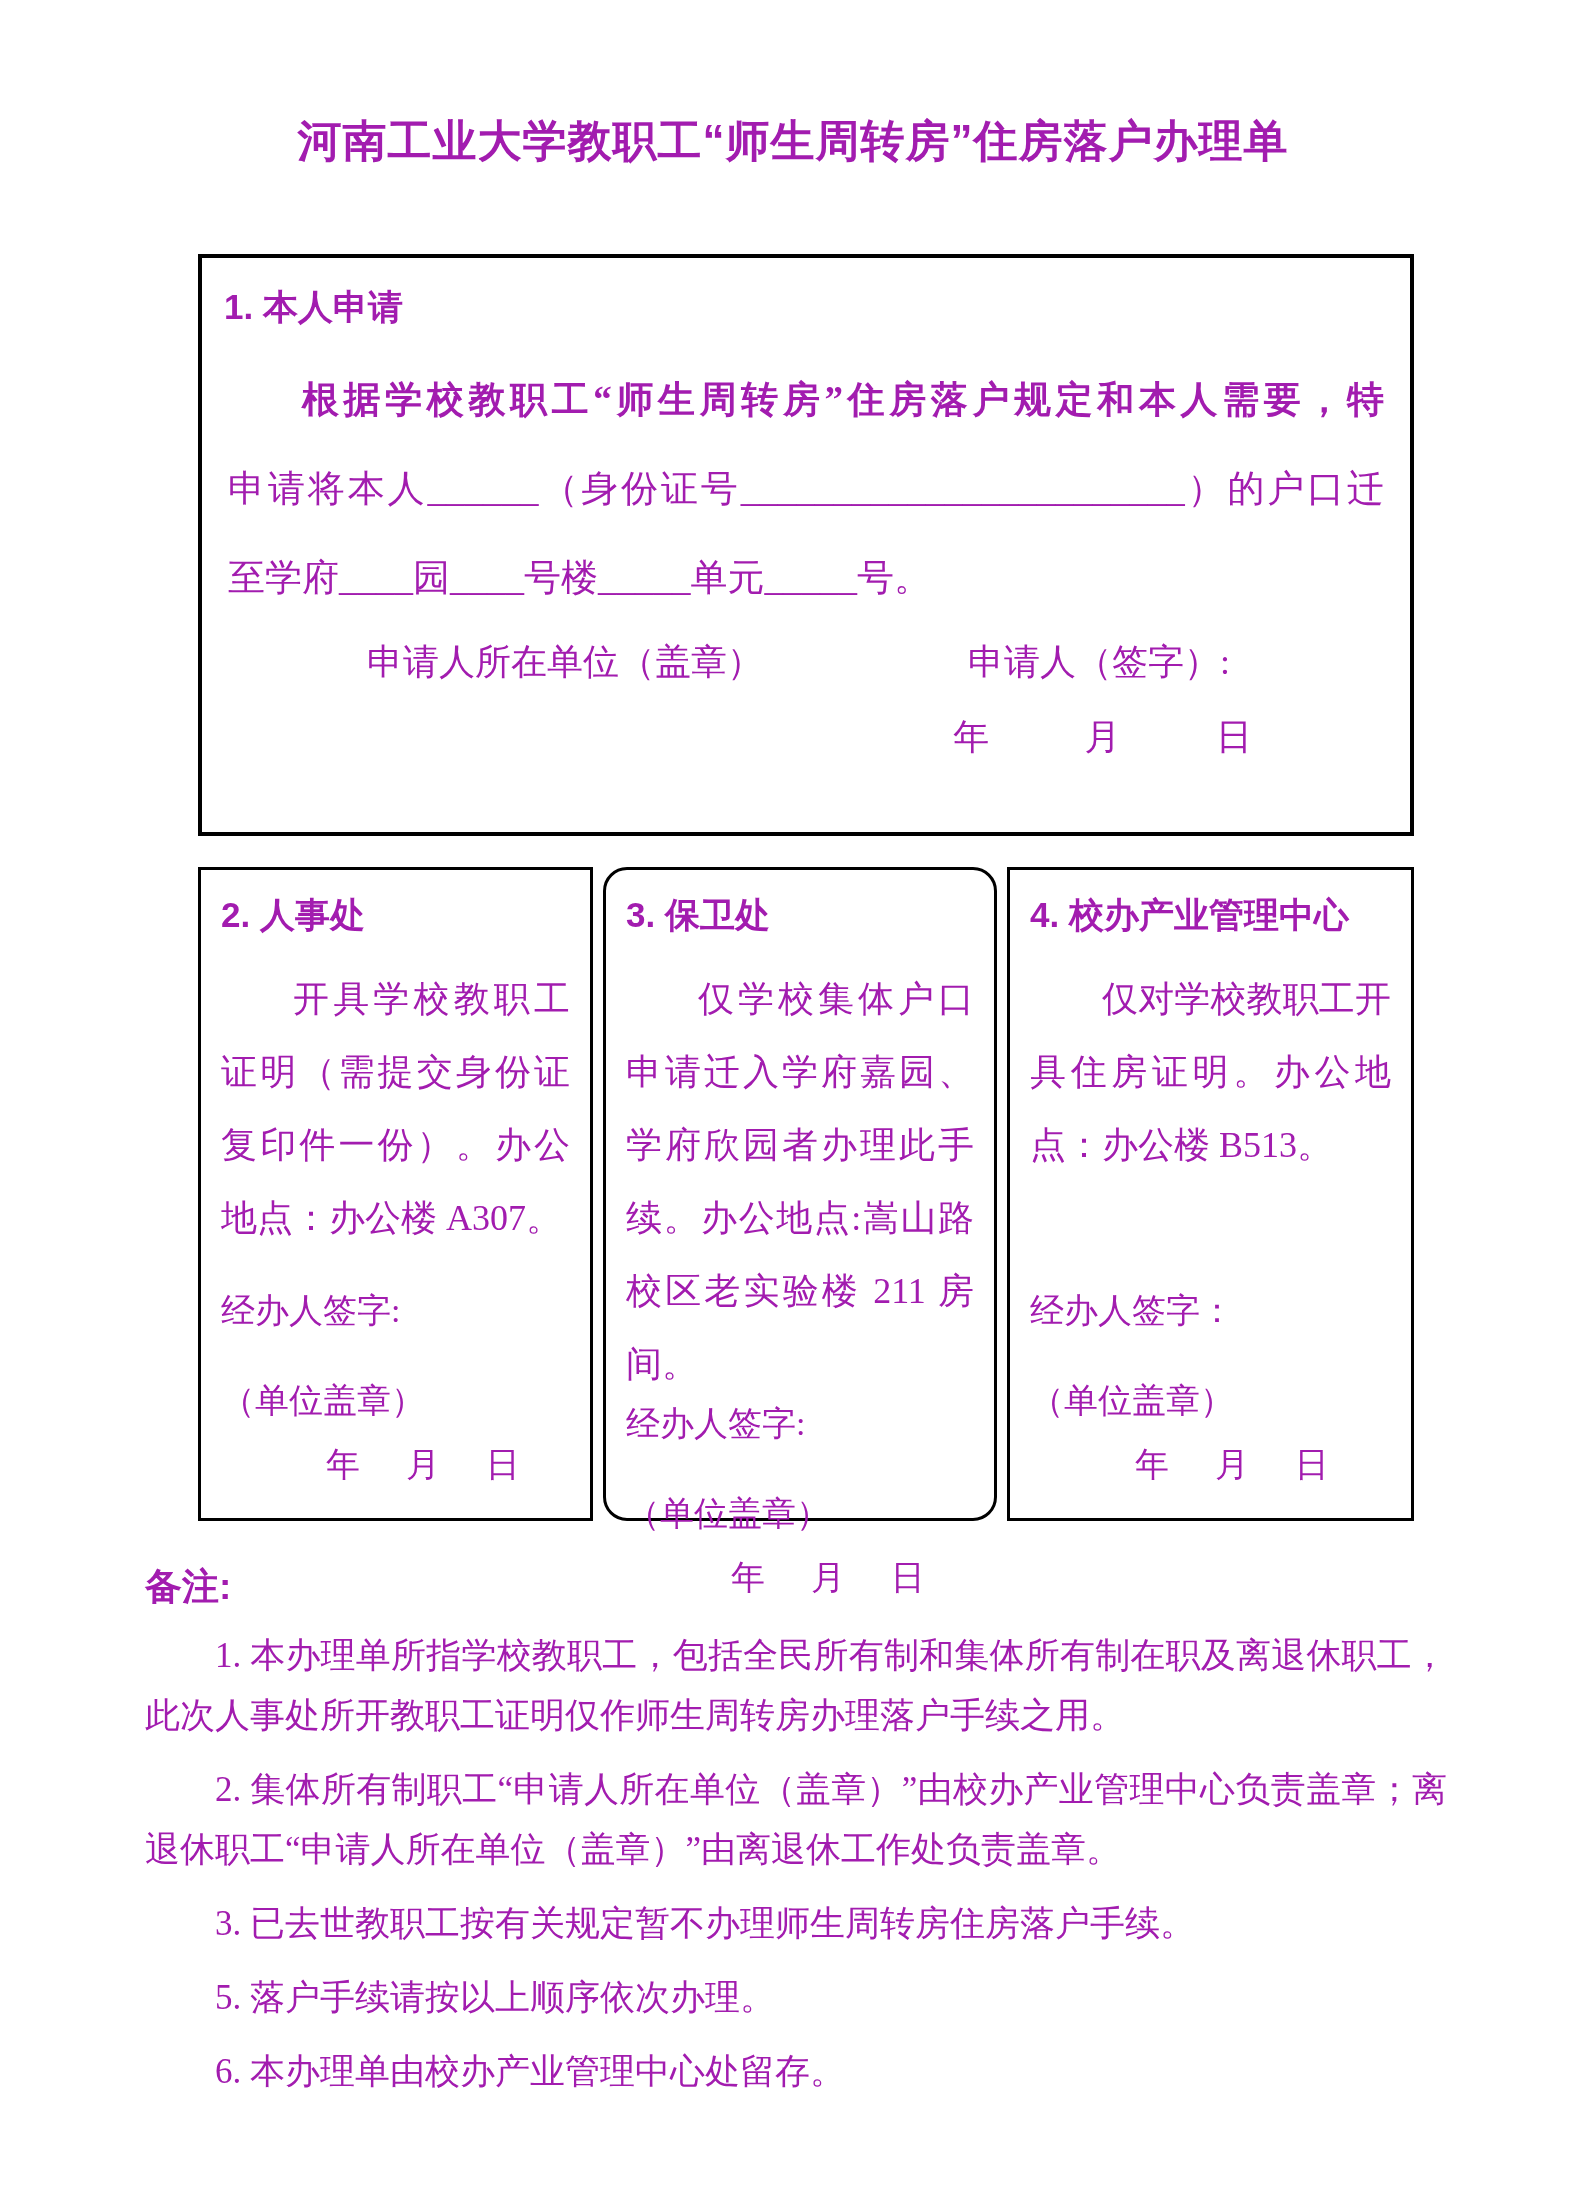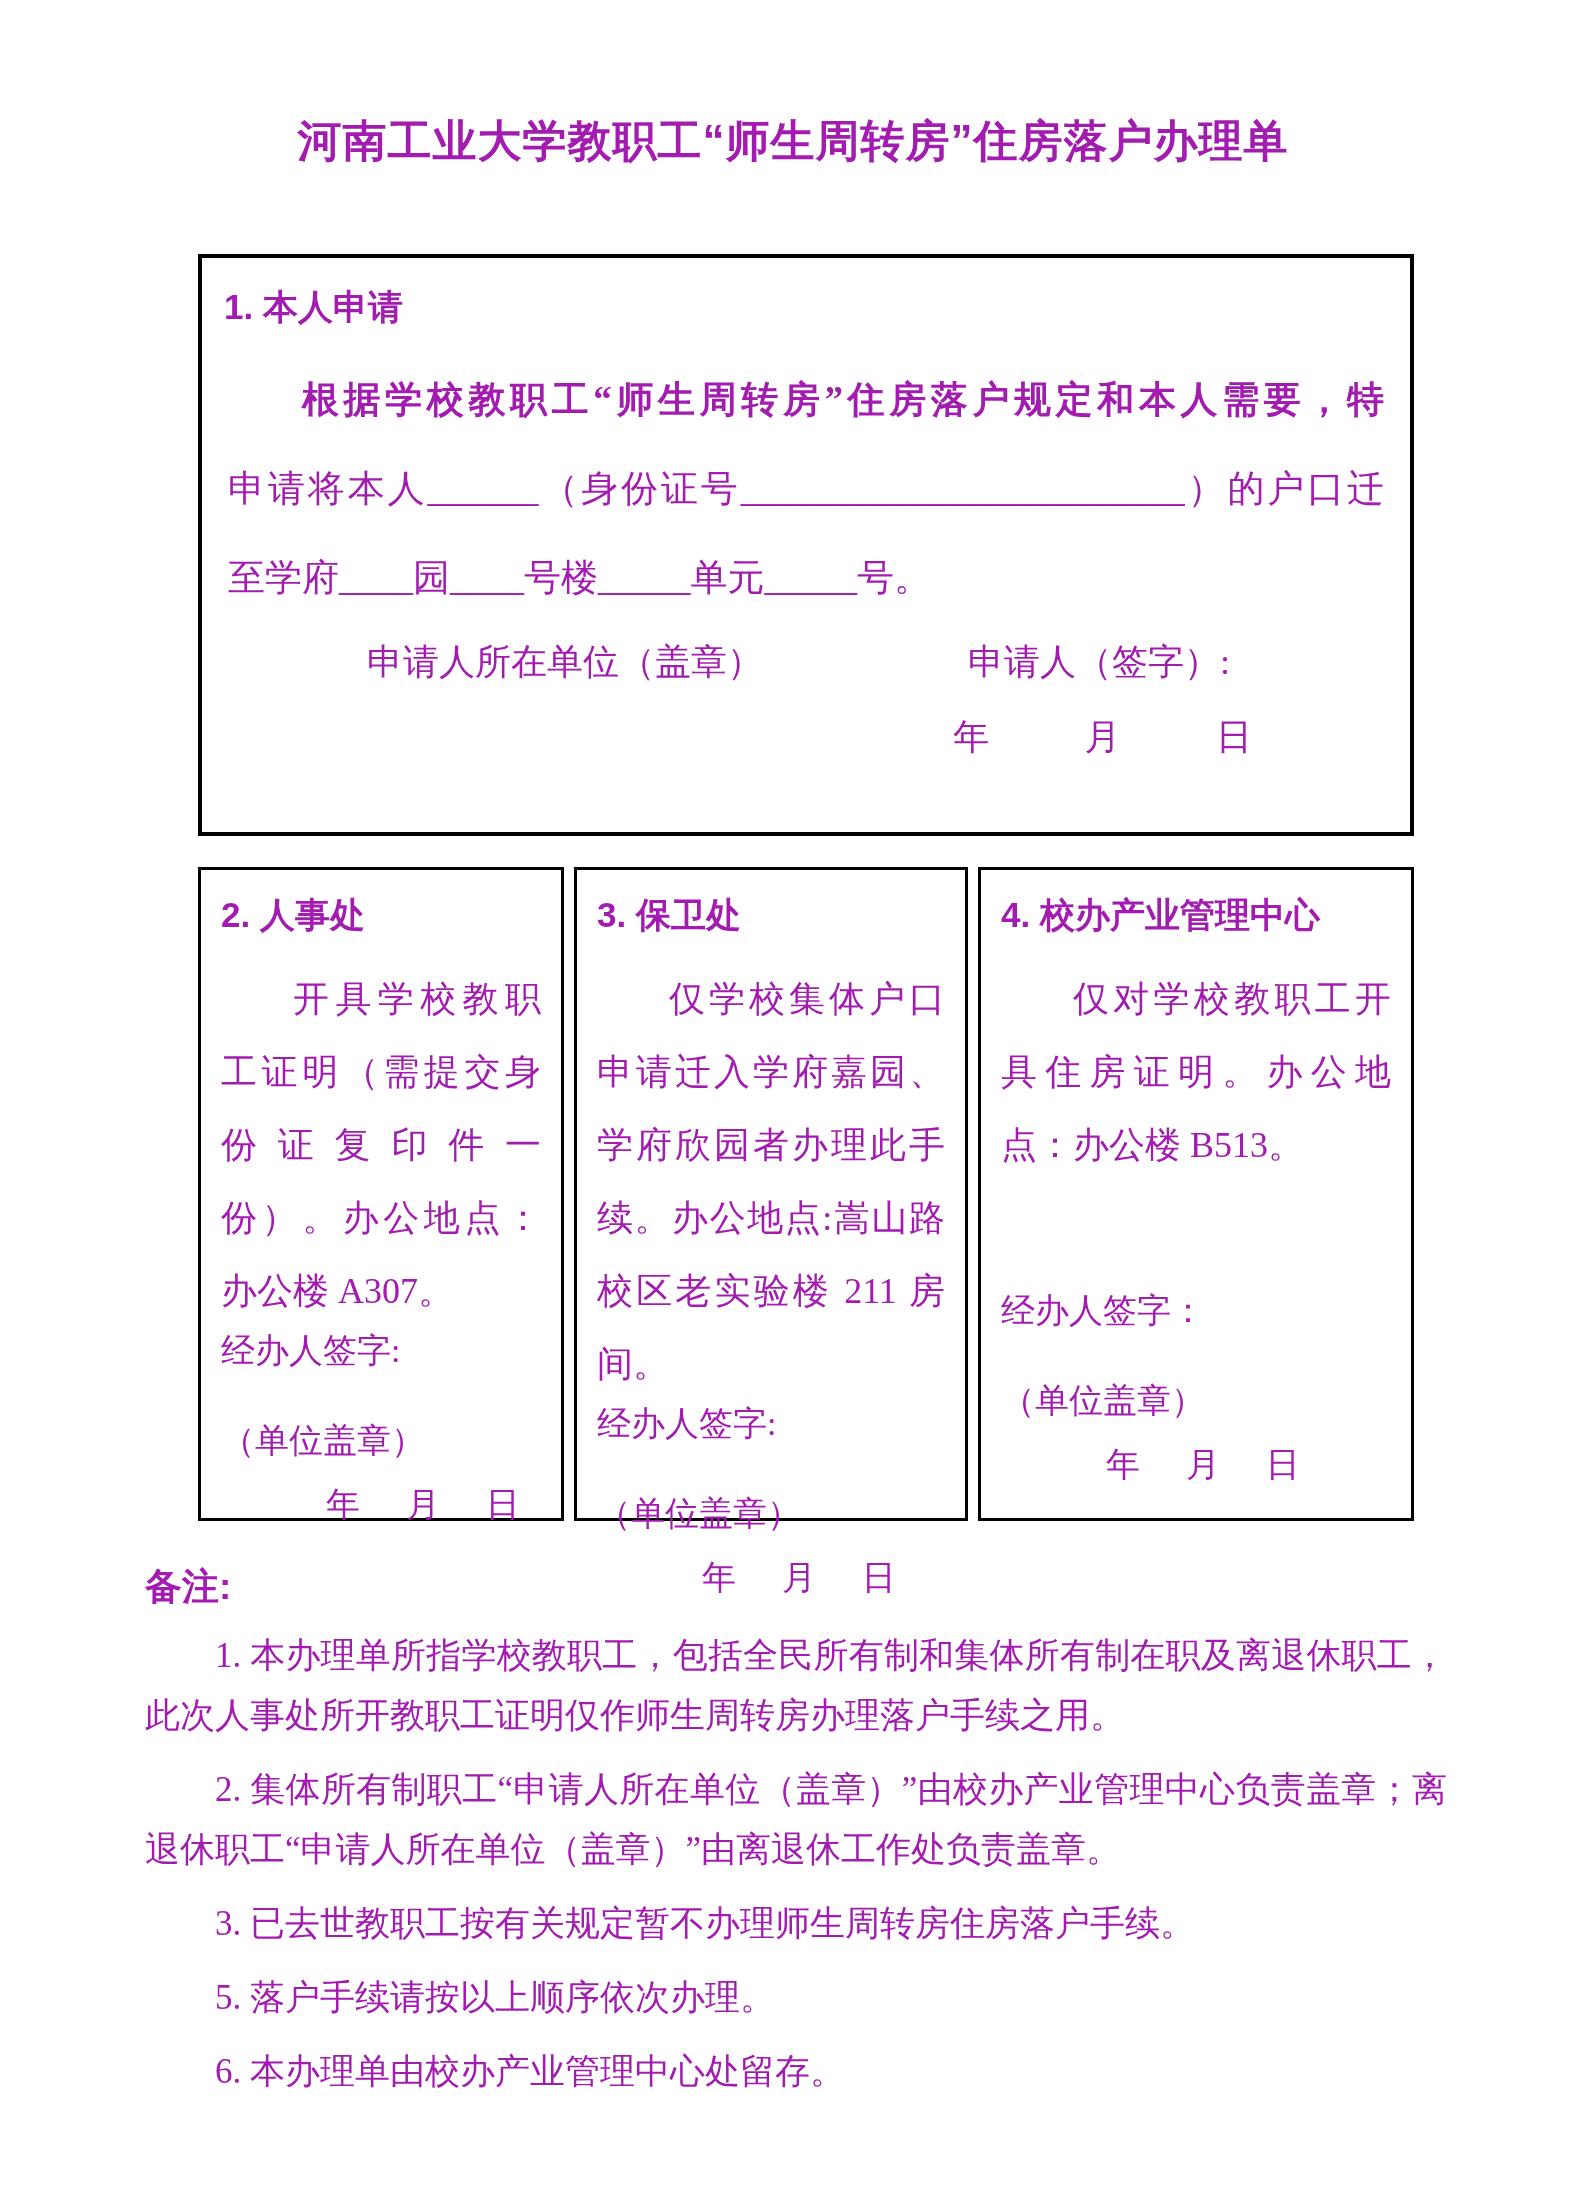--- a/index.html
+++ b/index.html
@@ -72,22 +72,22 @@
     height: 654px;
     display: flex;
     gap: 10px;
   }
   .col-box {
     border: 3px solid #000;
     display: flex;
     flex-direction: column;
     padding: 22px 20px 30px 20px;
   }
-  .col-box.w1 { width: 366px; }
-  .col-box.w2 { width: 394px; }
+  .col-box.w1 { width: 395px; }
+  .col-box.w2 { width: 394px; border-radius: 24px; }
   .col-box.w3 { flex: 1; }
   .col-body {
     margin-top: 24px;
     font-size: 36px;
     line-height: 73px;
     text-align: justify;
     text-indent: 2em;
   }
   .col-footer { margin-top: auto; font-size: 34px; }
   .col-footer .sign { }

